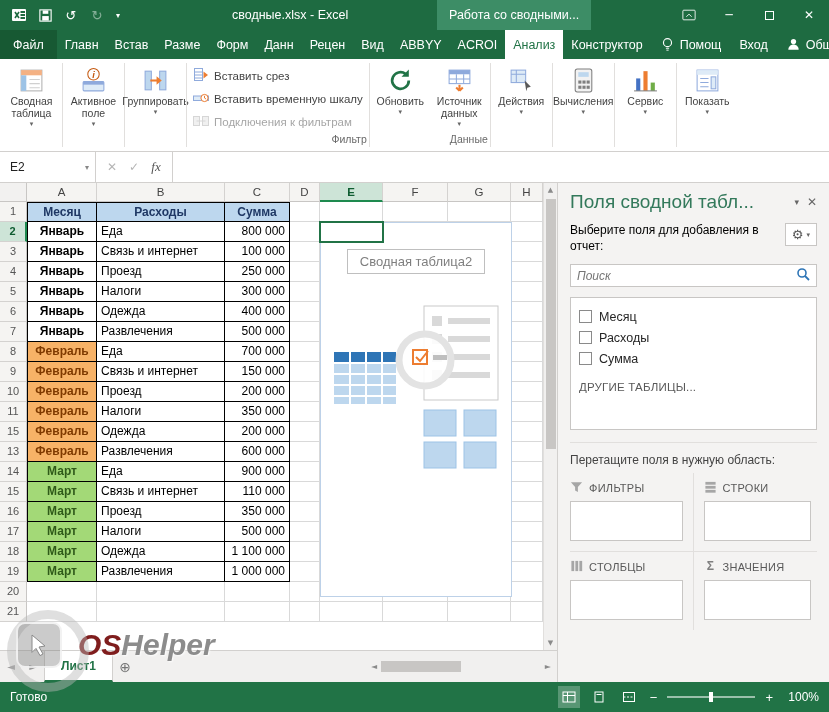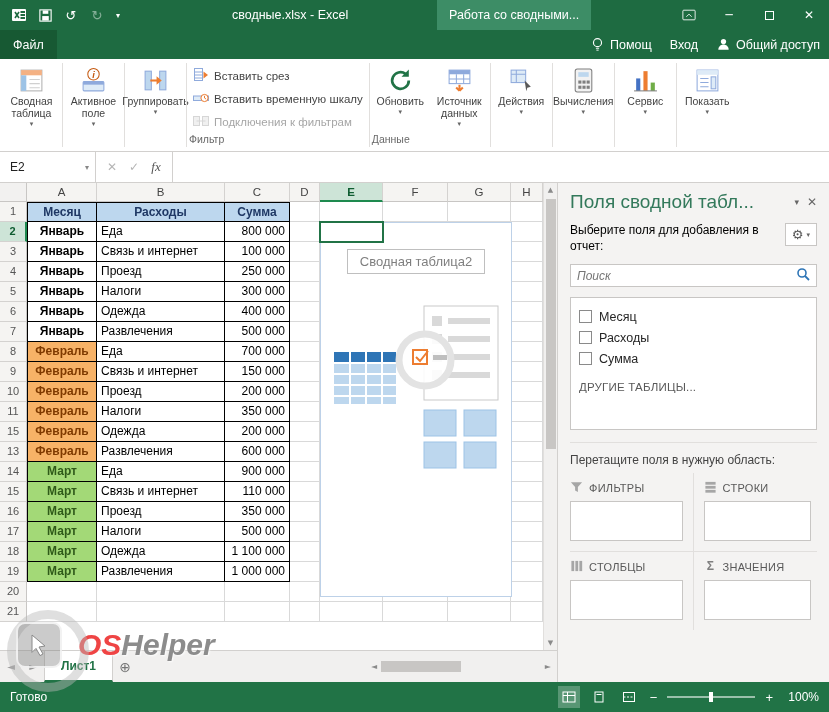--- a/index.html
+++ b/index.html
@@ -28,21 +28,21 @@
   .tab-spacer{flex:1}
   #tab-right{display:flex;align-items:stretch}
   .tab-right-item{display:flex;align-items:center;gap:5px;color:#fff;font-size:12.5px;padding:0 9px;white-space:nowrap}
   .ticon{display:flex;align-items:center}
 
   
   #ribbon{position:absolute;top:59px;left:0;right:0;height:93px;background:#fff;border-bottom:1px solid #D2D0CE;overflow:hidden}
   #ribbon-groups{display:flex;align-items:stretch;height:100%;padding:1px 2px}
   .rgroup{display:flex;flex-direction:column;justify-content:space-between;padding:2px 1px}
   .rgroup-body{display:flex;align-items:flex-start;gap:2px;flex:1}
-  .rgroup-label{font-size:10.5px;color:#696969;text-align:left;height:15px;white-space:nowrap}
+  .rgroup-label{font-size:10.5px;color:#696969;text-align:right;height:15px;white-space:nowrap}
   .rdiv{width:1px;background:#E1DFDD;margin:3px 1px}
   .bigbtn{width:57px;display:flex;flex-direction:column;align-items:center;text-align:center;font-size:10.5px;line-height:1.15;color:#444;padding-top:3px;cursor:default}
   .bigbtn .bicon{height:30px;display:flex;align-items:center}
   .bigbtn .barrow{font-size:7px;color:#666;margin-top:1px}
   .rstack{display:flex;flex-direction:column;justify-content:flex-start;gap:2px;padding-top:3px}
   .sbtn{display:flex;align-items:center;gap:5px;font-size:11.5px;color:#444;height:21px;white-space:nowrap;padding:0 4px;cursor:default}
   .sbtn.disabled{color:#A6A6A6}
   .sbtn.disabled svg{opacity:.45}
 
   
@@ -132,21 +132,21 @@
   .zglyph{font-size:13px;color:#fff;padding:0 2px}
   .ztrack{width:88px;height:2px;background:rgba(255,255,255,.55);position:relative}
   .zthumb{position:absolute;left:42px;top:-4px;width:4px;height:10px;background:#fff}
   #sb-zoom{font-size:12px;width:36px;text-align:right}
 
   
   #watermark{position:absolute;left:16px;top:622px;display:flex;align-items:center;z-index:60}
   #wm-ring{position:absolute;left:-9px;top:-12px;width:82px;height:82px;border-radius:50%;border:9px solid rgba(185,185,185,.45)}
   #wm-box{width:46px;height:46px;border-radius:9px;background:rgba(125,125,125,.4);border:2px solid rgba(255,255,255,.75);display:flex;align-items:center;justify-content:center;margin-right:16px;position:relative}
   #wm-text{font-size:30px;font-weight:bold;font-style:italic;text-shadow:1px 1px 2px rgba(255,255,255,.85);white-space:nowrap}
-  #wm-text .os{color:#ef4444}
+  #wm-text .os{color:#7f1d1d}
   #wm-text .helper{color:#8C8C8C}
 </style>
 </head>
 <body>
 
 <div id="titlebar">
   <div class="qat">
     <span class="tb-ic">
       <svg width="16" height="16" viewBox="0 0 16 16">
           <rect x="1" y="2" width="14" height="12" rx="1" fill="#fff"></rect>
@@ -179,20 +179,33 @@
     <span class="glyph">─</span>
     <span>
         <span class="maxbox"></span>
       </span>
     <span class="glyph">✕</span>
   </div>
 </div>
 
 <div id="tabsrow">
   <div class="tab file">Файл</div>
+  <div id="tab-list">
+      <div class="tab">Главн</div>
+      <div class="tab">Встав</div>
+      <div class="tab">Разме</div>
+      <div class="tab">Форм</div>
+      <div class="tab">Данн</div>
+      <div class="tab">Рецен</div>
+      <div class="tab">Вид</div>
+      <div class="tab">ABBYY</div>
+      <div class="tab">ACROI</div>
+      <div class="tab active">Анализ</div>
+      <div class="tab">Конструктор</div>
+    </div>
   <div class="tab-spacer"></div>
   <div id="tab-right">
       <div class="tab-right-item">
         <span class="ticon">
           <svg width="15" height="15" viewBox="0 0 16 16">
             <circle cx="8" cy="6" r="4.3" fill="none" stroke="#fff" stroke-width="1.2"></circle>
             <path d="M6.3 12h3.4M6.8 14h2.4" stroke="#fff"></path>
           </svg>
         </span>
         <span>Помощ</span>

